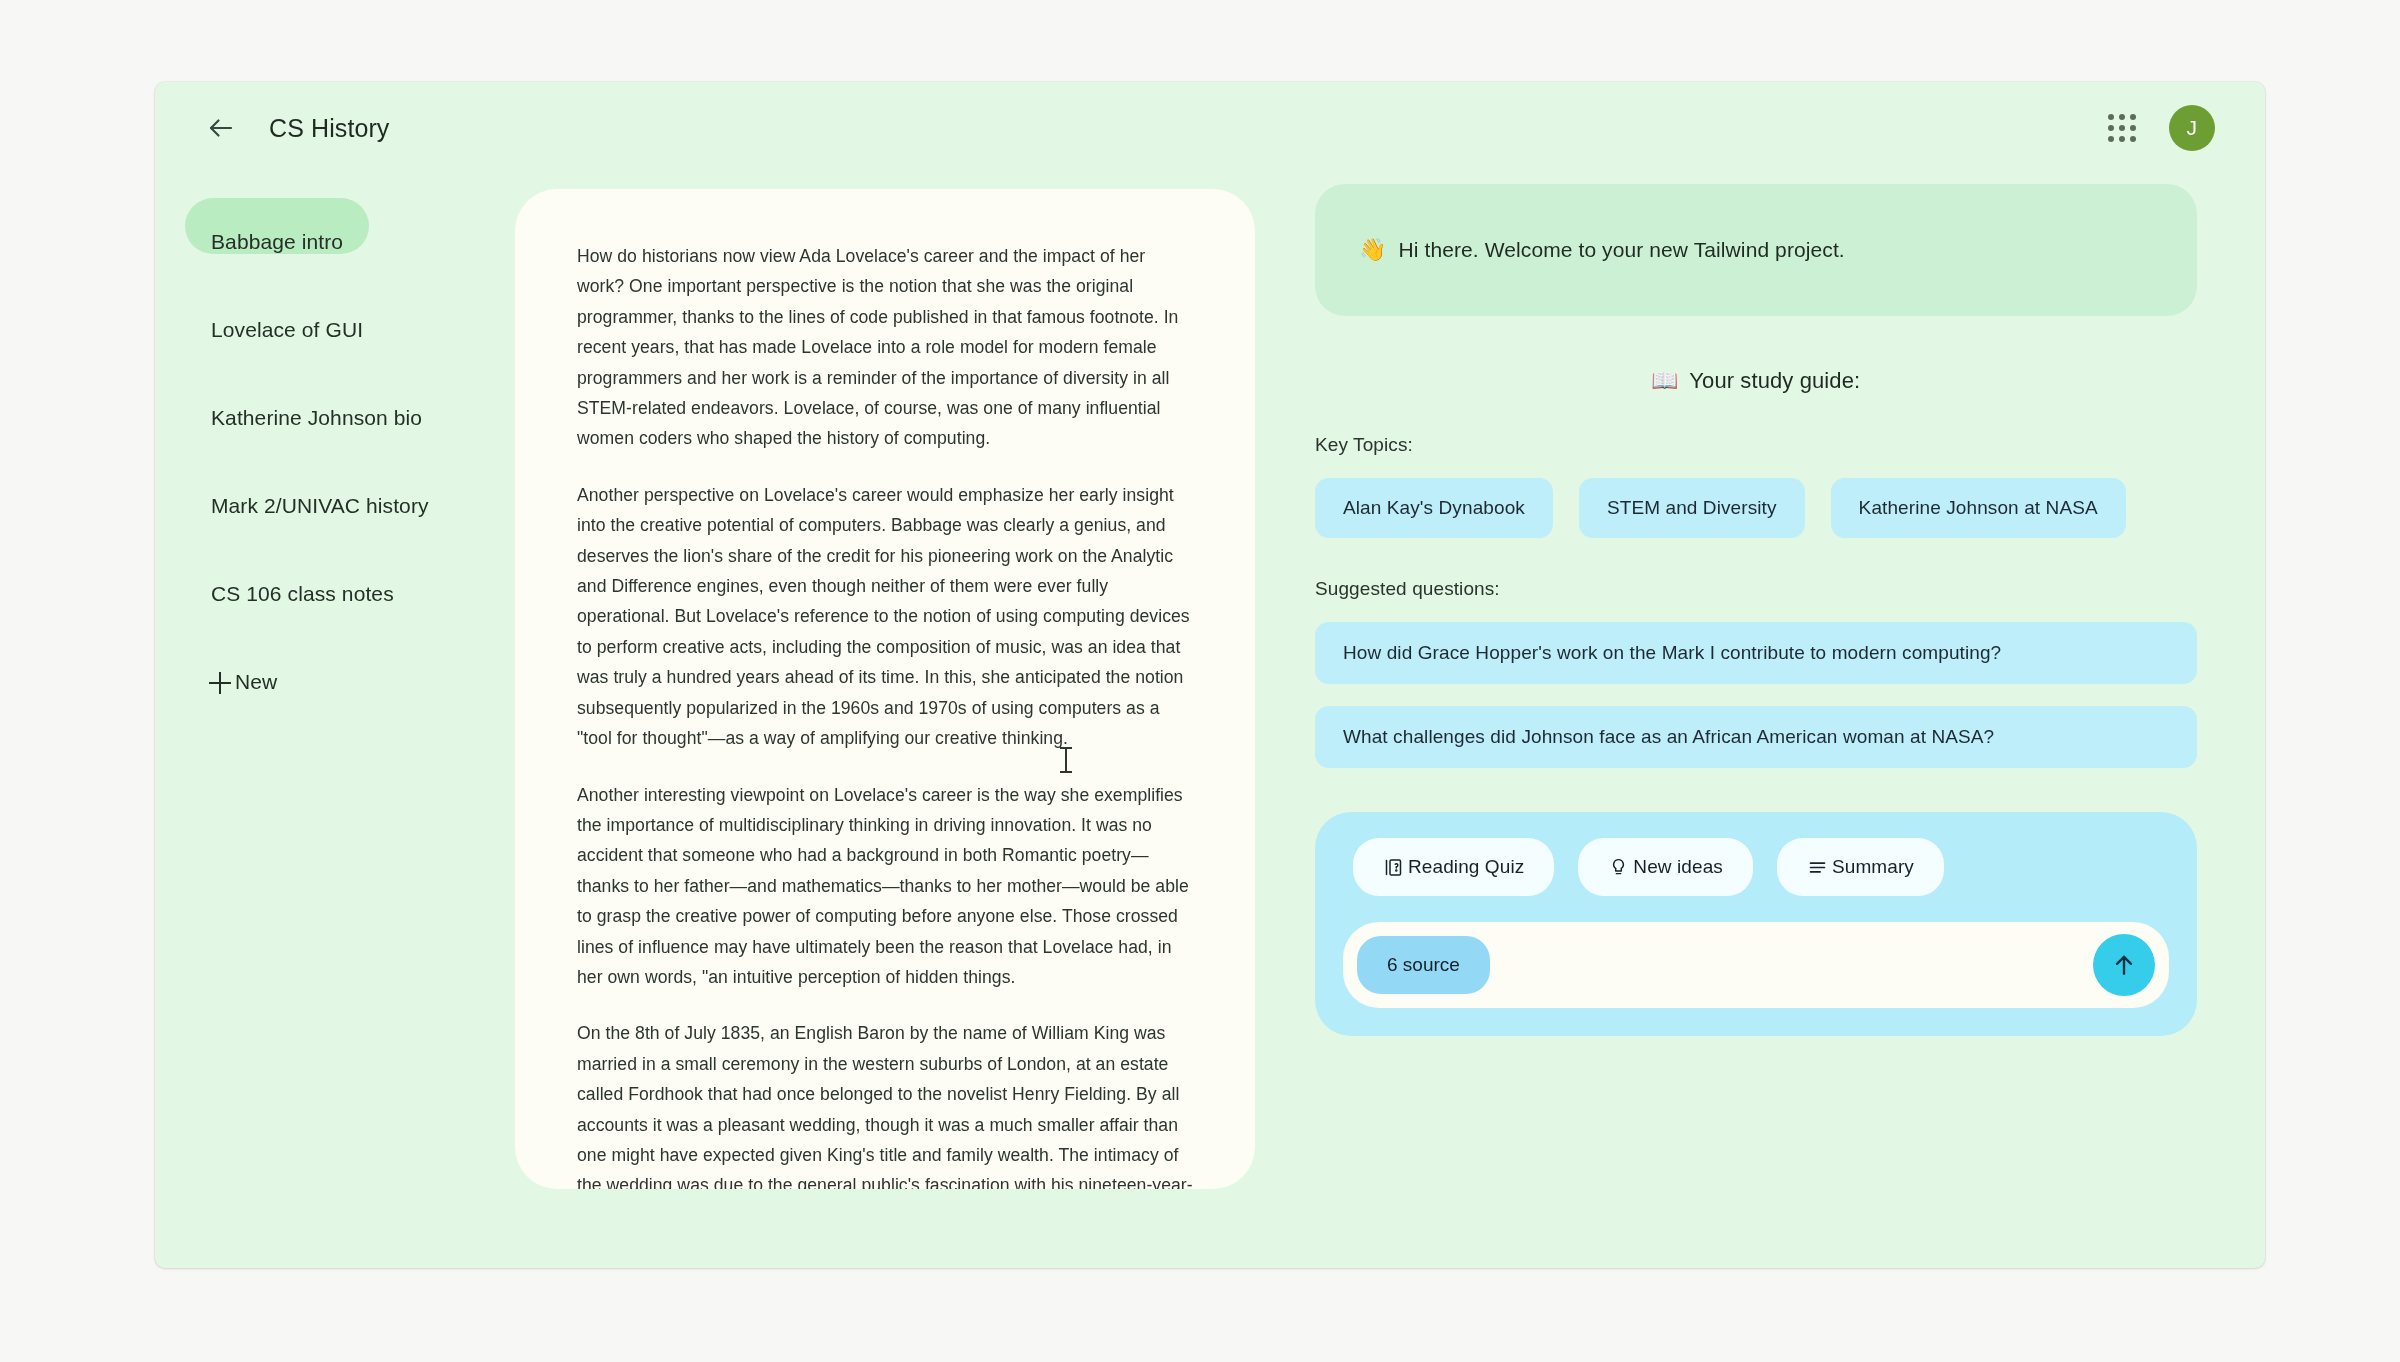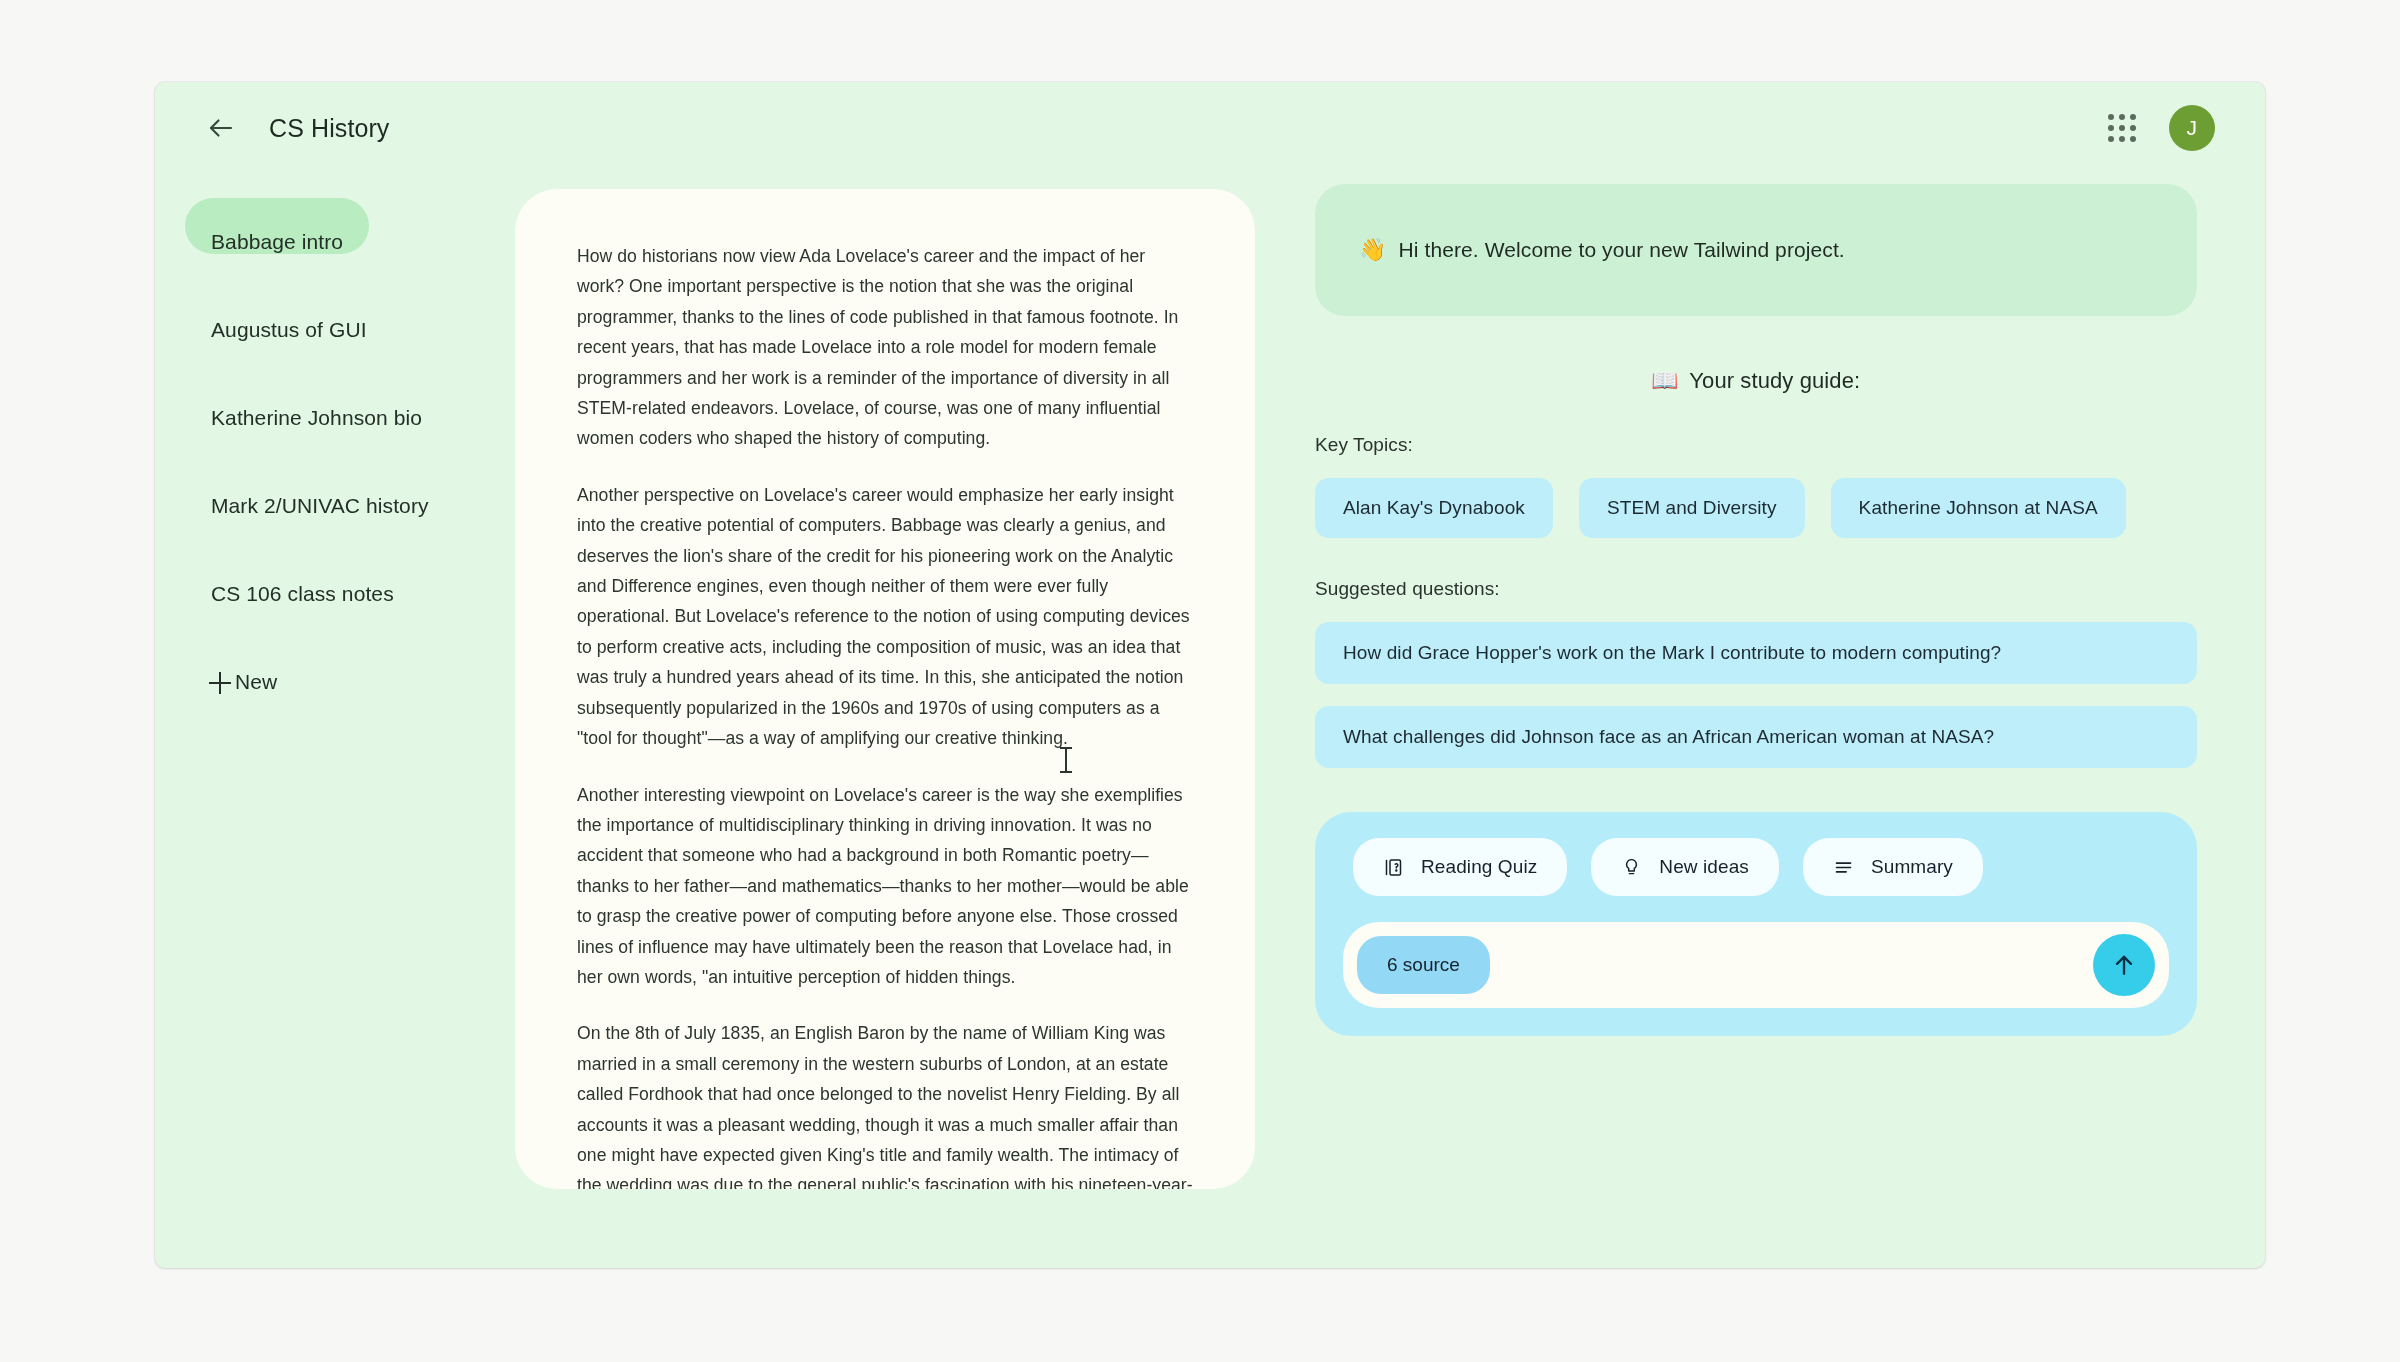--- a/index.html
+++ b/index.html
@@ -249,21 +249,21 @@
     margin-bottom: 26px;
     padding: 0 10px;
   }
   .qa-btn {
     background: #f4fdff;
     border-radius: 26px;
     height: 58px;
     padding: 16px 30px;
     display: flex;
     align-items: center;
-    gap: 17px;
+    gap: 4px;
     font-size: 19px;
     color: #16212b;
     cursor: pointer;
     white-space: nowrap;
     letter-spacing: .1px;
   }
   .qa-btn svg { display: block; flex: 0 0 auto; }
 
   #input-row {
     background: #fdfdf5;
@@ -339,21 +339,21 @@
     </div>
   </div>
 
   <div id="body-row">
 
     <div id="sidebar">
       <div class="side-item active">
         <span>Babbage intro</span>
       </div>
       <div class="side-item">
-        <span>Augustus of GUI</span>
+        <span>Lovelace of GUI</span>
       </div>
       <div class="side-item">
         <span>Katherine Johnson bio</span>
       </div>
       <div class="side-item">
         <span>Mark 2/UNIVAC history</span>
       </div>
       <div class="side-item">
         <span>CS 106 class notes</span>
       </div>

